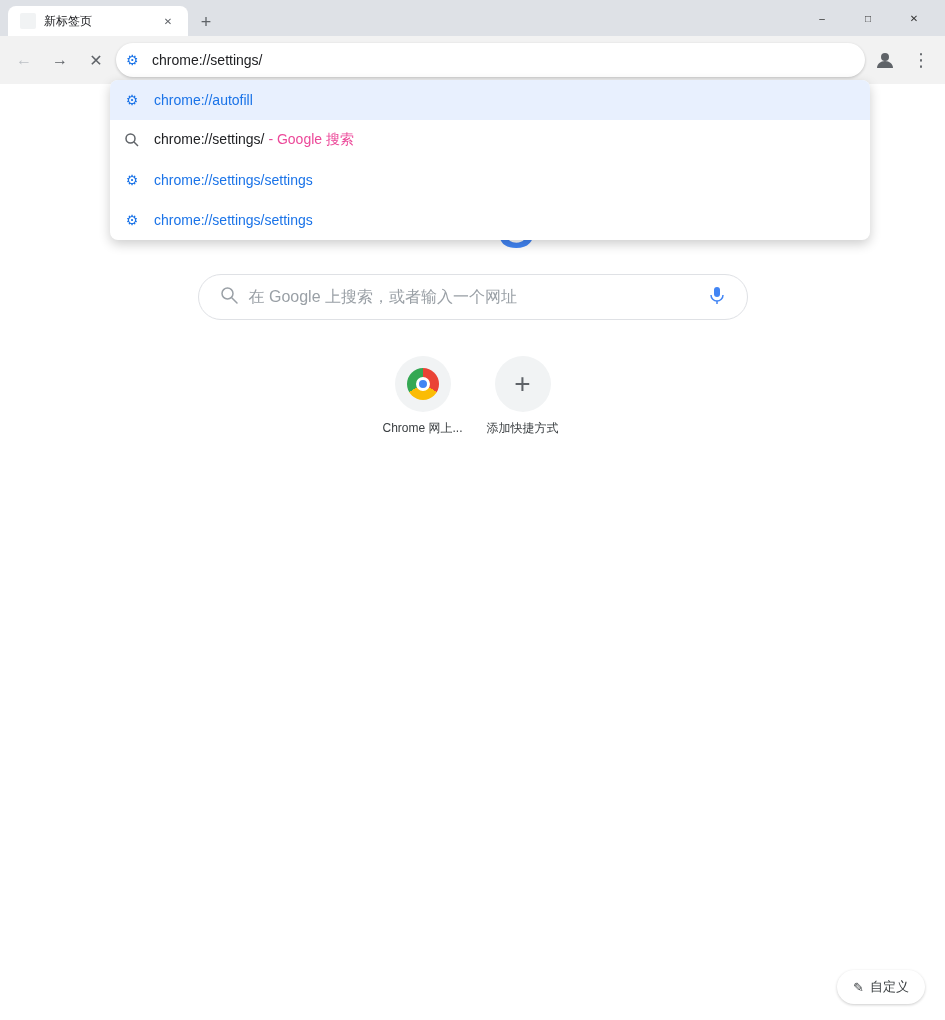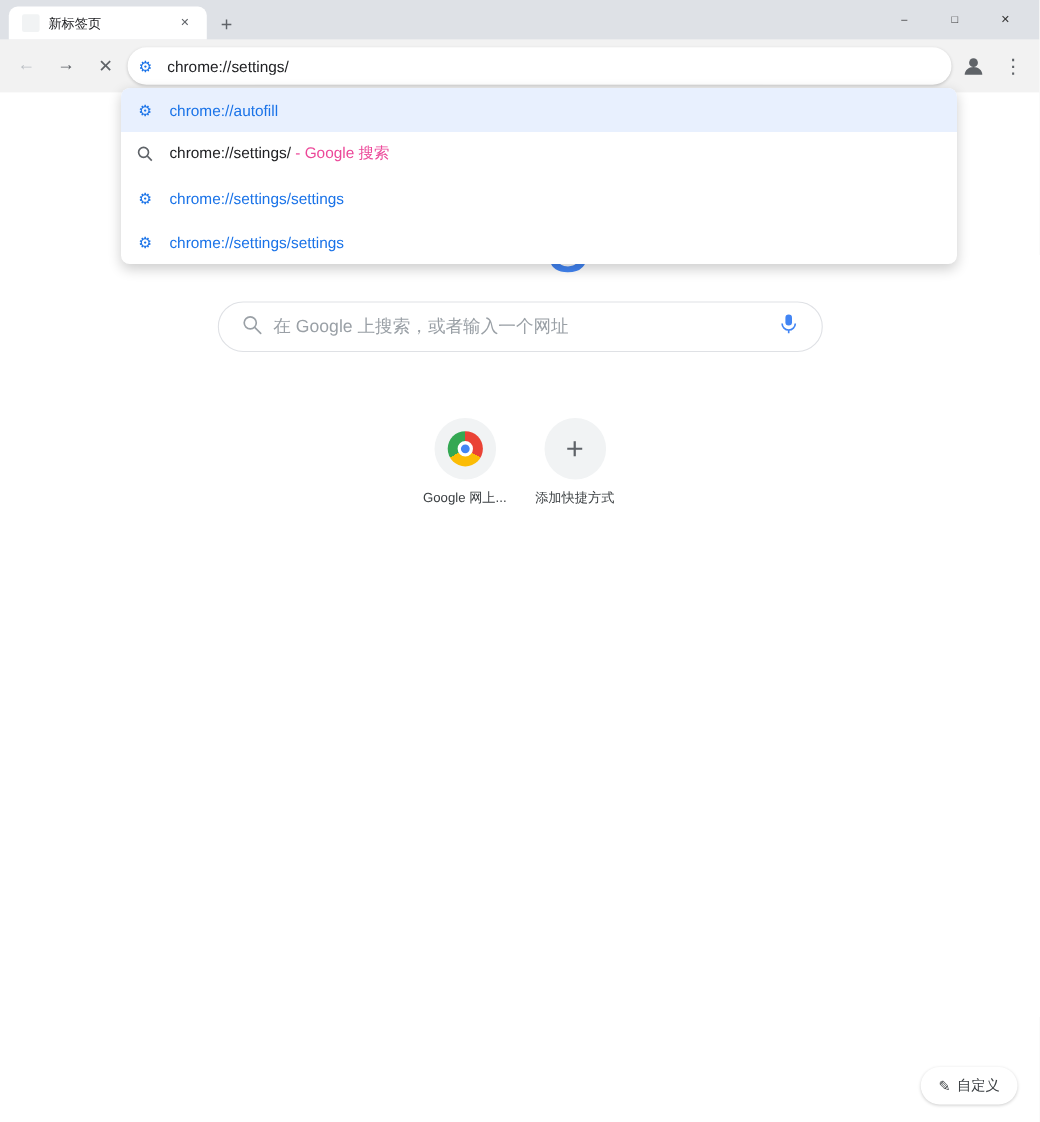--- a/index.html
+++ b/index.html
@@ -239,21 +239,21 @@
       width: 550px;
       height: 46px;
       border: 1px solid #dfe1e5;
       border-radius: 24px;
       display: flex;
       align-items: center;
       padding: 0 20px;
       gap: 10px;
       box-shadow: none;
       background: white;
-      margin-bottom: 60px;
+      margin-bottom: 36px;
     }
     .search-icon-main {
       color: #9aa0a6;
       font-size: 18px;
       flex-shrink: 0;
     }
     .search-input-fake {
       flex: 1;
       font-size: 16px;
       color: #9aa0a6;
@@ -443,21 +443,21 @@
 
   <div class="shortcuts">
 
     <div class="shortcut">
       <div class="shortcut-icon">
         <div class="chrome-icon-container">
           <div class="chrome-ring-outer"></div>
           <div class="chrome-ring-inner"></div>
         </div>
       </div>
-      <span class="shortcut-label">Google 网上...</span>
+      <span class="shortcut-label">Chrome 网上...</span>
     </div>
 
     <div class="shortcut">
       <div class="shortcut-icon" style="font-size:28px;color:#5f6368;">+</div>
       <span class="shortcut-label">添加快捷方式</span>
     </div>
   </div>
 </div>
 
 <button class="customize-btn">

